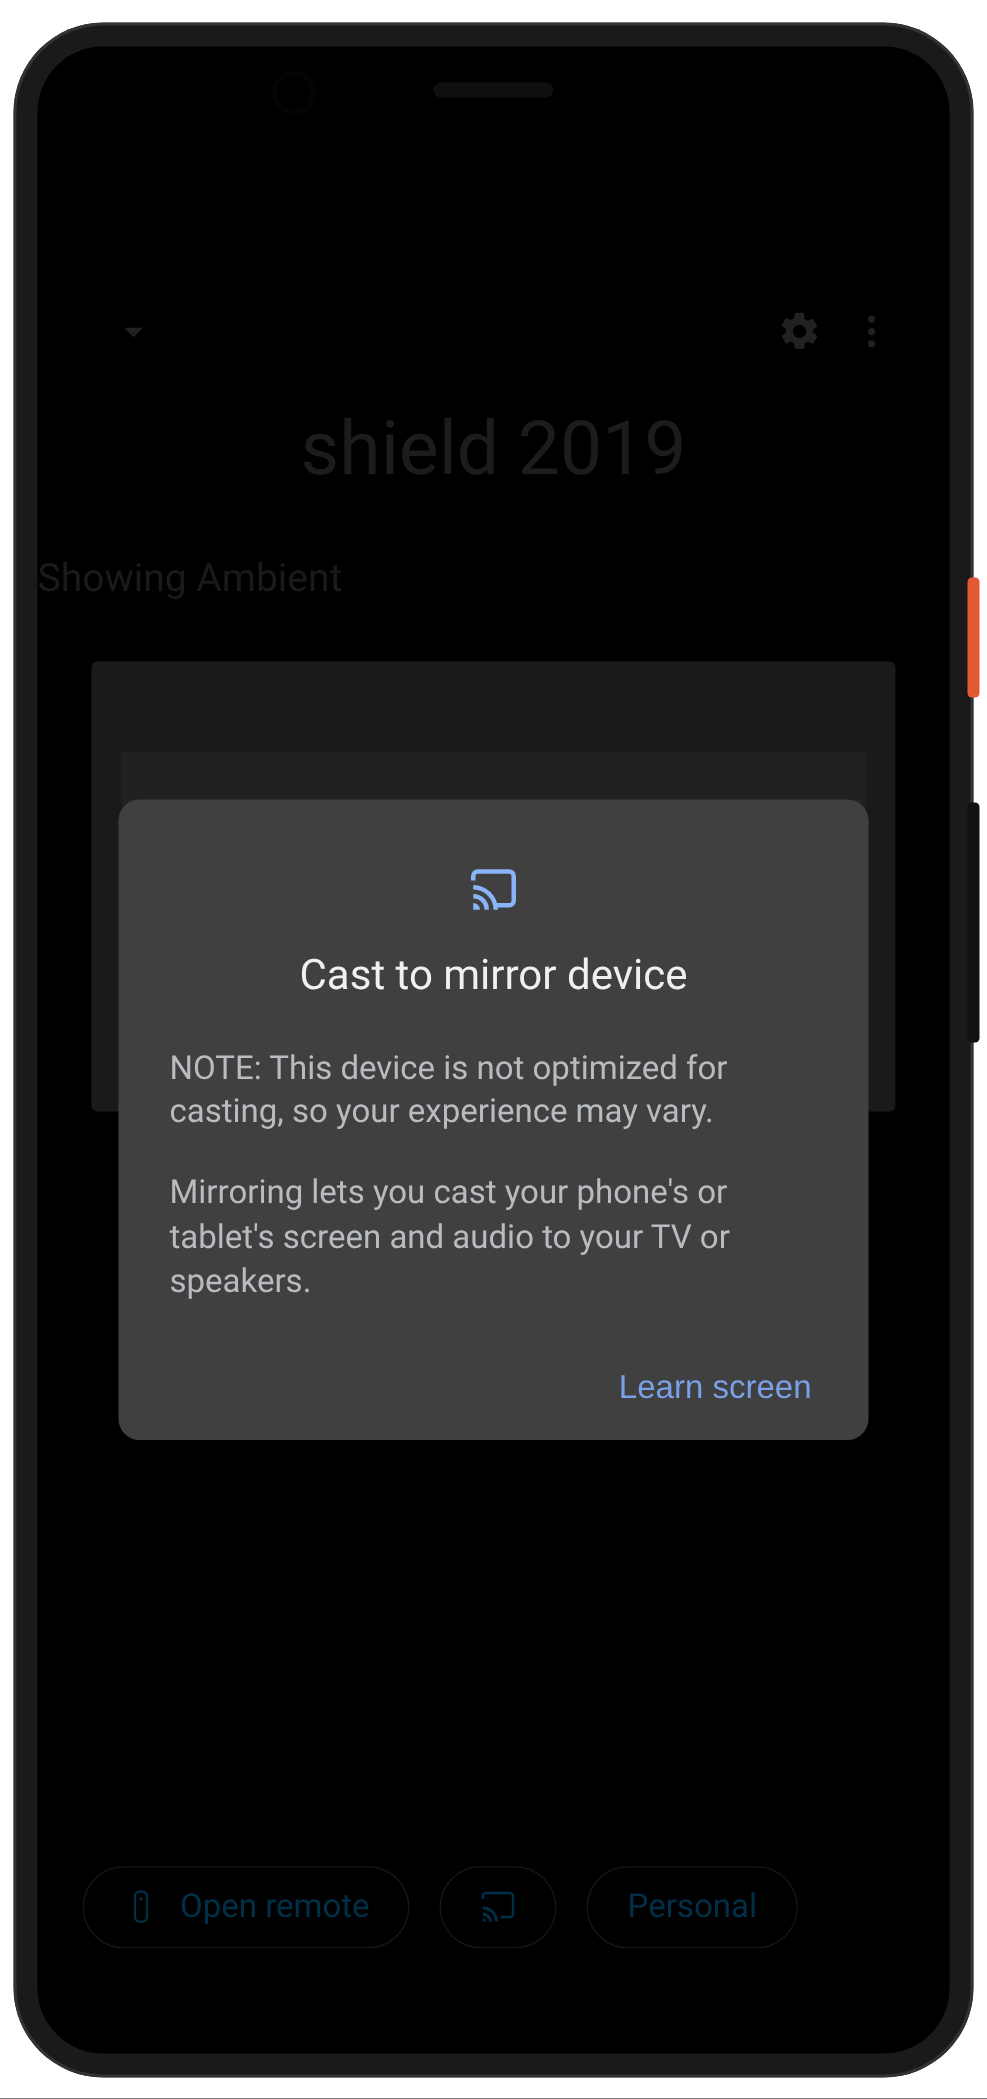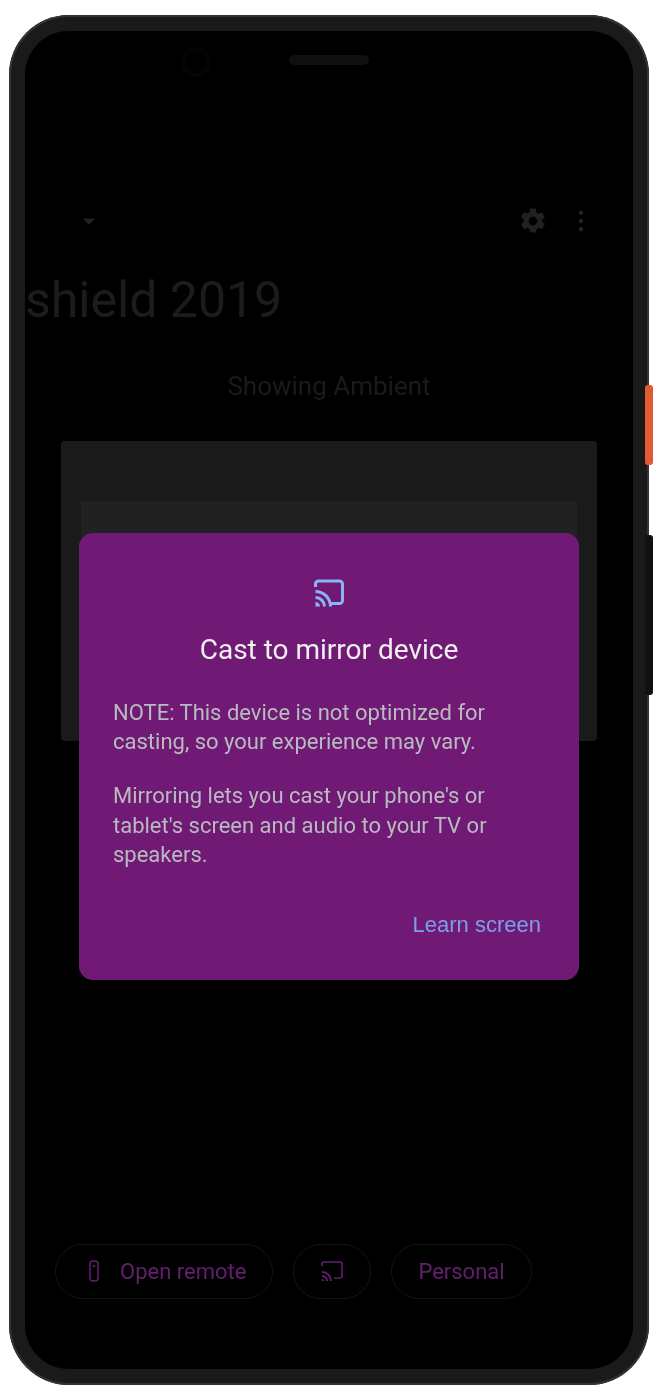--- a/index.html
+++ b/index.html
@@ -98,31 +98,30 @@
     align-items: center;
     justify-content: center;
     color: #4a4a4a;
     cursor: pointer;
   }
   .device-title {
     position: absolute;
     top: 240px;
     left: 0;
     right: 0;
-    text-align: left;
+    text-align: center;
     font-size: 50px;
     font-weight: 400;
     color: #3e3e3e;
   }
   .device-subtitle {
     position: absolute;
     top: 340px;
     left: 0;
     right: 0;
-    text-align: center;
     font-size: 26px;
     color: #3a3a3a;
   }
   .preview-area {
     position: absolute;
     top: 410px;
     left: 36px;
     right: 36px;
     height: 300px;
     background: #3b3b3b;
@@ -145,35 +144,35 @@
     gap: 20px;
     overflow: hidden;
   }
   .chip {
     display: flex;
     align-items: center;
     gap: 14px;
     border: 1.5px solid #2d2d2d;
     border-radius: 40px;
     padding: 14px 26px;
-    color: #d946ef;
+    color: #0369a1;
     font-size: 22px;
     white-space: nowrap;
     cursor: pointer;
     flex-shrink: 0;
   }
   .chip svg { width: 24px; height: 24px; }
   .dialog {
     position: absolute;
     top: 502px;
     left: 54px;
     right: 54px;
-    background: #701a75;
+    background: #404040;
     border-radius: 14px;
-    padding: 42px 34px 34px 34px;
+    padding: 42px 34px 14px 34px;
     color: #dcdcdc;
     z-index: 10;
   }
   .dialog-icon {
     display: flex;
     justify-content: center;
     margin-bottom: 22px;
   }
   .dialog-title {
     text-align: center;

